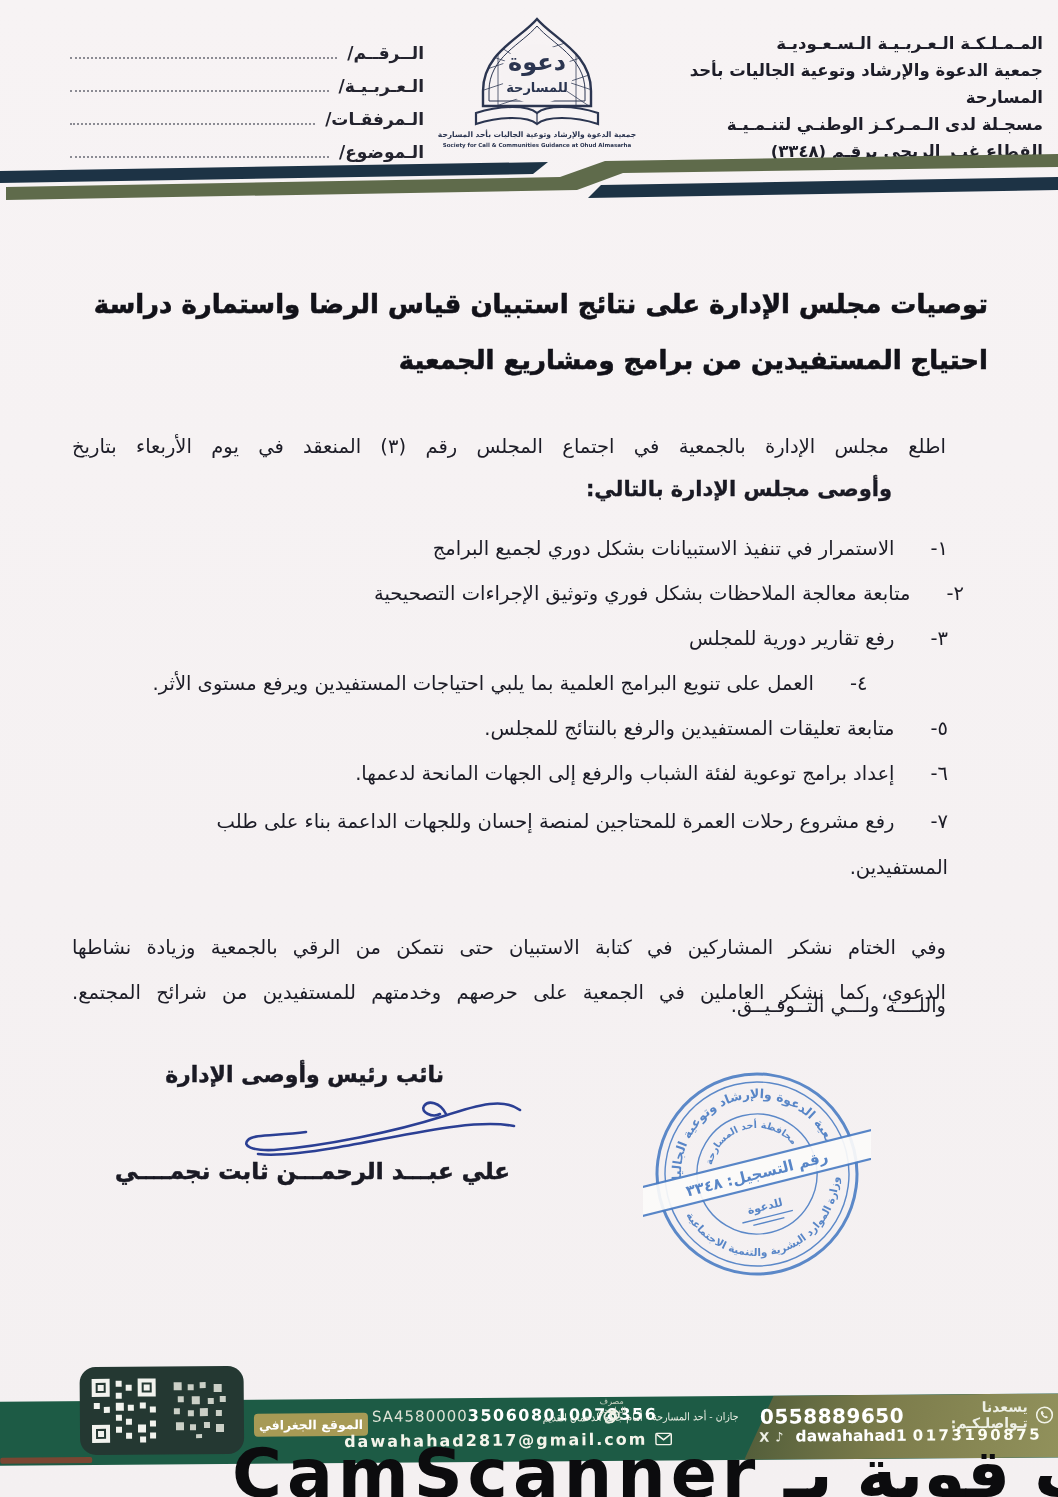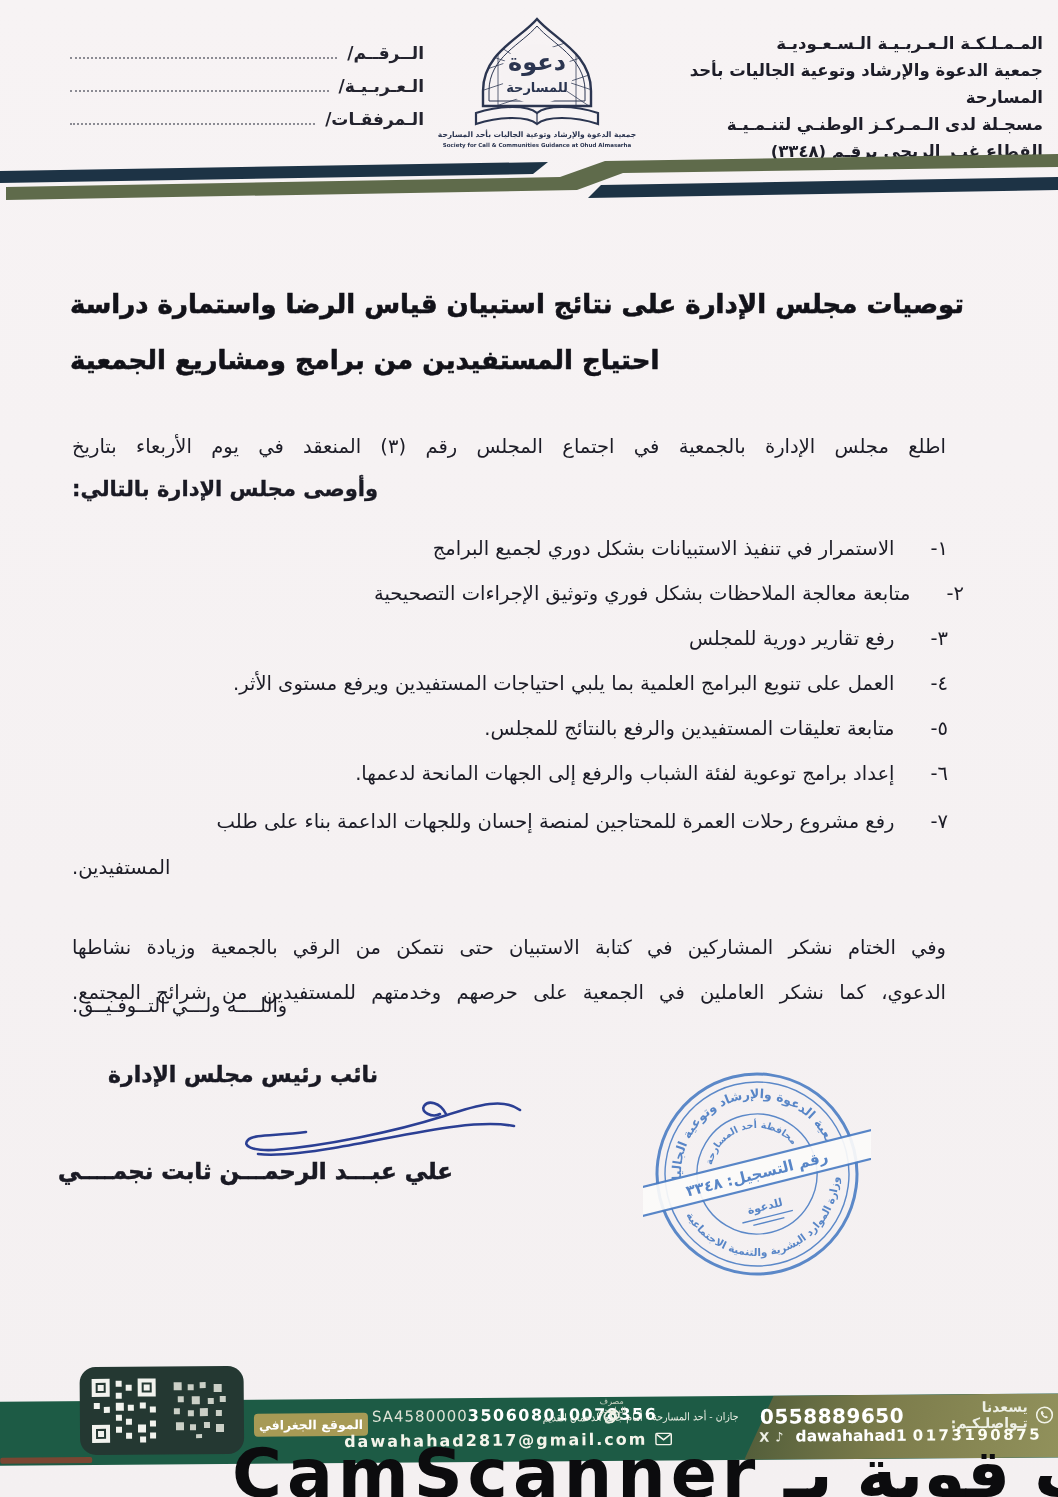--- a/index.html
+++ b/index.html
@@ -3,21 +3,21 @@
 <meta charset="utf-8">
 <style>
   html,body{margin:0;padding:0;background:#d8d4d5;}
   .page{position:relative;width:1058px;height:1497px;margin:0 auto;
         background:linear-gradient(180deg,#f7f3f4 0%,#f5f1f2 60%,#f4f0f1 100%);
         overflow:hidden;font-family:"DejaVu Sans",sans-serif;color:#1a1a24;}
   .abs{position:absolute;}
   .rtl{direction:rtl;unicode-bidi:isolate;}
   .ltr{direction:ltr;unicode-bidi:isolate;}
   .b{font-weight:bold;}
-  .ctr{text-align:left;}
+  .ctr{text-align:right;}
   .rt{text-align:right;}
   .just{text-align:justify;text-align-last:justify;margin-top:35px;}
   .nowrap{white-space:nowrap;}
   
   .frow{display:flex;align-items:flex-end;direction:rtl;font-weight:bold;font-size:17px;color:#23232e;}
   .frow .dots{flex:1;border-bottom:2px dotted #8b8b93;margin:0 10px 4px 0;height:10px;}
   .orgline{font-weight:bold;font-size:16.5px;line-height:27px;color:#1d1d28;direction:rtl;}
   
   .title{font-weight:bold;font-size:26px;line-height:56px;color:#121219;-webkit-text-stroke:.6px #121219;}
   .bodytxt{font-size:19.5px;color:#1c1c26;}
@@ -43,20 +43,24 @@
       <span class="dots"></span>
     </div>
     <div class="frow" style="height:33px;">
       <span>الـعـربـيـة/</span>
       <span class="dots"></span>
     </div>
     <div class="frow" style="height:33px;">
       <span>الـمرفقـات/</span>
       <span class="dots"></span>
     </div>
+    <div class="frow" style="height:33px;">
+      <span>الـموضوع/</span>
+      <span class="dots"></span>
+    </div>
   </div>
 
   <svg class="abs" style="left:438px;top:12px;" width="198" height="142" viewBox="0 0 198 142">
     <defs>
       <clipPath id="archClip">
         <path d="M99,7 C82,27 45,41 45,79 L45,94 L153,94 L153,79 C153,41 116,27 99,7 Z"></path>
       </clipPath>
     </defs>
     <g stroke="#2b3550" fill="none">
       <path d="M99,7 C82,27 45,41 45,79 L45,94 L153,94 L153,79 C153,41 116,27 99,7 Z" stroke-width="2.4"></path>
@@ -101,39 +105,39 @@
 
   <div class="abs rtl bodytxt item rt" style="left:72px;top:537px;width:876px;">
     <span class="num">١-</span><span>الاستمرار في تنفيذ الاستبيانات بشكل دوري لجميع البرامج</span>
   </div>
   <div class="abs rtl bodytxt item rt" style="left:88px;top:582px;width:876px;">
     <span class="num">٢-</span><span>متابعة معالجة الملاحظات بشكل فوري وتوثيق الإجراءات التصحيحية</span>
   </div>
   <div class="abs rtl bodytxt item rt" style="left:72px;top:627px;width:876px;">
     <span class="num">٣-</span><span>رفع تقارير دورية للمجلس</span>
   </div>
-  <div class="abs rtl bodytxt item rt" style="left:72px;top:672px;width:876px;">
+  <div class="abs rtl bodytxt item rt" style="left:72px;top:672px;width:876px;text-align:center;">
     <span class="num">٤-</span><span>العمل على تنويع البرامج العلمية بما يلبي احتياجات المستفيدين ويرفع مستوى الأثر.</span>
   </div>
   <div class="abs rtl bodytxt item rt" style="left:72px;top:717px;width:876px;">
     <span class="num">٥-</span><span>متابعة تعليقات المستفيدين والرفع بالنتائج للمجلس.</span>
   </div>
   <div class="abs rtl bodytxt item rt" style="left:72px;top:762px;width:876px;">
     <span class="num">٦-</span><span>إعداد برامج توعوية لفئة الشباب والرفع إلى الجهات المانحة لدعمها.</span>
   </div>
   <div class="abs rtl bodytxt item rt" style="left:72px;top:810px;width:876px;">
     <span class="num">٧-</span><span>رفع مشروع رحلات العمرة للمحتاجين لمنصة إحسان وللجهات الداعمة بناء على طلب</span>
   </div>
   <div class="abs rtl bodytxt ctr" style="left:72px;top:856px;width:876px;">المستفيدين.</div>
 
   <div class="abs rtl bodytxt just" style="left:72px;top:901px;width:874px;">وفي الختام نشكر المشاركين في كتابة الاستبيان حتى نتمكن من الرقي بالجمعية وزيادة نشاطها</div>
   <div class="abs rtl bodytxt just" style="left:72px;top:946px;width:874px;">الدعوي، كما نشكر العاملين في الجمعية على حرصهم وخدمتهم للمستفيدين من شرائح المجتمع.</div>
   <div class="abs rtl bodytxt ctr" style="left:72px;top:994px;width:874px;">واللــــه ولـــي التــوفـيــق.</div>
 
-  <div class="abs rtl ctr b" style="left:108px;top:1062px;width:336px;font-size:22px;-webkit-text-stroke:.4px #15151f;">نائب رئيس مجلس الإدارة</div>
+  <div class="abs rtl ctr b" style="left:108px;top:1062px;width:336px;font-size:22px;-webkit-text-stroke:.4px #15151f;">نائب رئيس وأوصى الإدارة</div>
 
   <svg class="abs" style="left:232px;top:1094px;" width="300" height="70" viewBox="0 0 300 70">
     <g stroke="#2b3f94" stroke-width="2.6" fill="none" stroke-linecap="round">
       <path d="M288,16 C272,4 248,10 212,22 C162,38 92,52 42,56 C20,57 10,52 16,46 C22,40 44,42 74,38"></path>
       <path d="M282,32 C240,24 172,42 102,54 C72,59 42,62 26,60"></path>
       <path d="M214,20 C208,8 196,6 192,12 C188,18 200,24 208,20"></path>
     </g>
   </svg>
 
   <div class="abs rtl ctr b" style="left:58px;top:1158px;width:452px;font-size:23px;-webkit-text-stroke:.5px #15151f;">علي عبـــد الرحمـــن ثابت نجمــــي</div>

